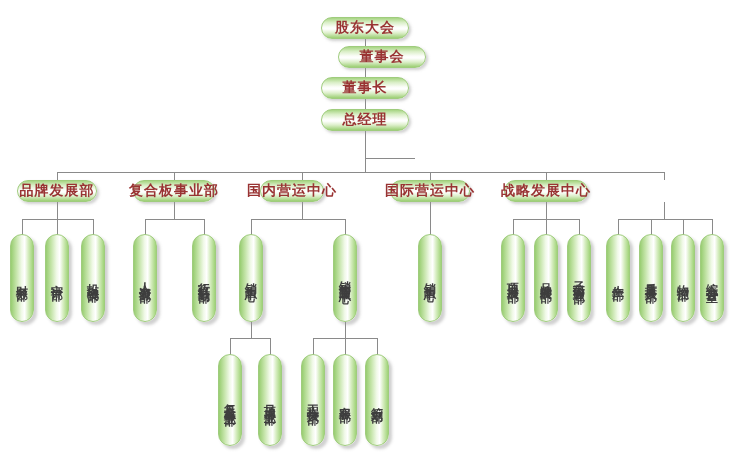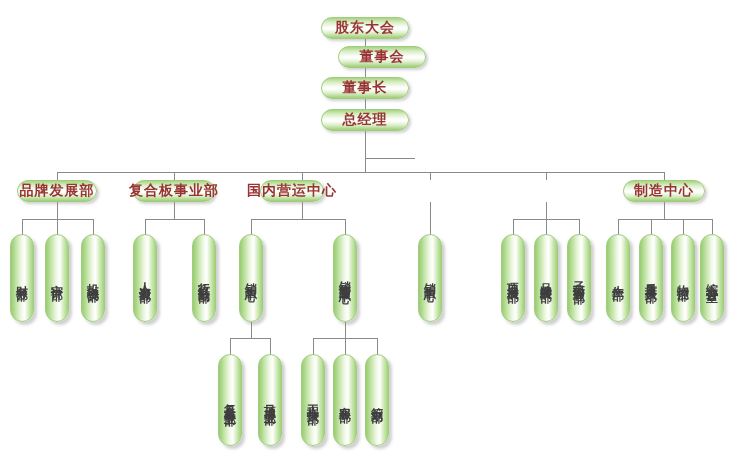--- a/index.html
+++ b/index.html
@@ -58,21 +58,22 @@
   </svg>
 
   <div class="hpill" style="left:321px;top:17px;width:88px">股东大会</div>
   <div class="hpill" style="left:338px;top:46px;width:88px">董事会</div>
   <div class="hpill" style="left:321px;top:77px;width:88px">董事长</div>
   <div class="hpill" style="left:321px;top:109px;width:88px">总经理</div>
 
   <div class="hpill" style="left:17px;top:180px;width:80px">品牌发展部</div>
   <div class="hpill" style="left:133px;top:180px;width:82px">复合板事业部</div>
   <div class="hpill" style="left:260px;top:180px;width:64px">国内营运中心</div>
-  <div class="hpill" style="left:623px;top:180px;width:82px">制造中心</div>
+  <div class="hpill" style="left:390px;top:180px;width:80px">国际营运中心</div>
+  <div class="hpill" style="left:504px;top:180px;width:84px">战略发展中心</div>
 
   <div class="vcap" style="left:10px;top:234px;height:88px">
     <span>财务部</span>
     </div>
   <div class="vcap" style="left:45px;top:234px;height:88px">
     <span>审计部</span>
     </div>
   <div class="vcap" style="left:81px;top:234px;height:88px">
     <span>投融资部</span>
     </div>

